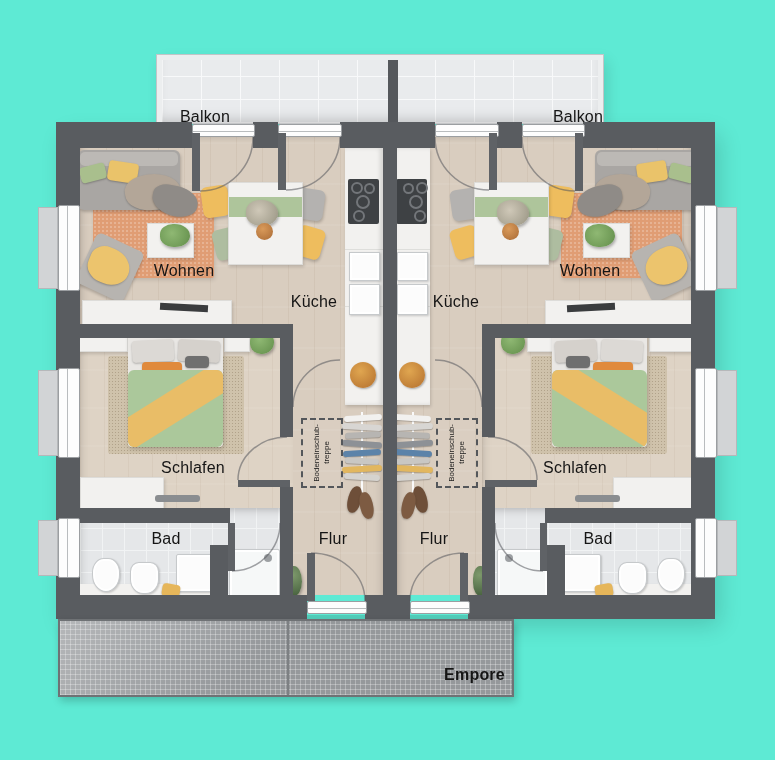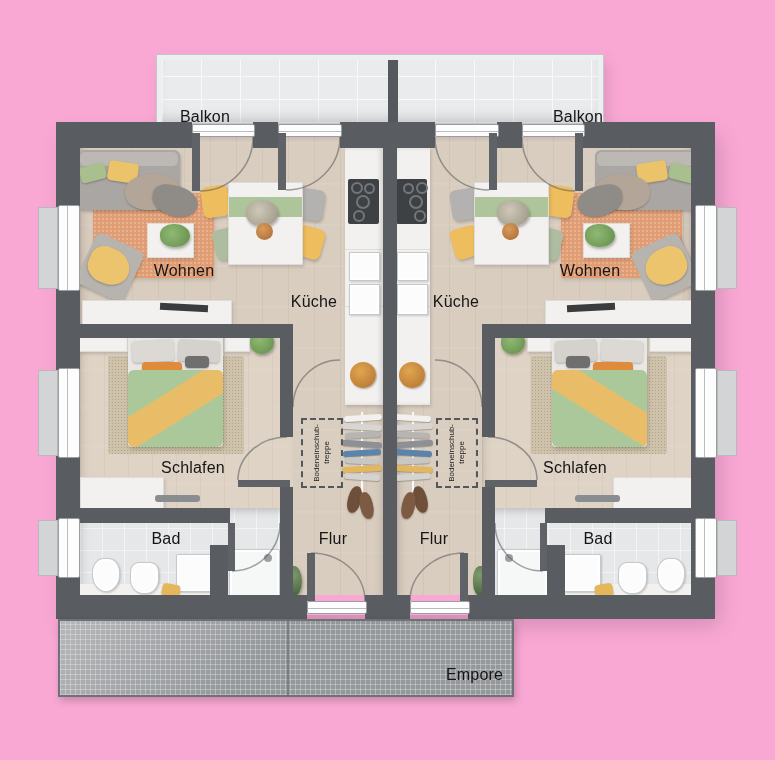--- a/index.html
+++ b/index.html
@@ -1,16 +1,16 @@
 <!DOCTYPE html>
 <html><head>
 <meta charset="utf-8">
 <style>
   html,body{margin:0;padding:0;background:#ffffff;}
-  .canvas{position:relative;width:775px;height:760px;background:#f9a8d4;overflow:hidden;
+  .canvas{position:relative;width:775px;height:760px;background:#5eead4;overflow:hidden;
           font-family:"Liberation Sans","DejaVu Sans",sans-serif;}
   .abs{position:absolute;}
   
   .wall{position:absolute;background:#595c60;}
   .bshadow{position:absolute;box-shadow:6px 10px 22px rgba(0,0,0,.16);}
   
   .floor-wood{position:absolute;background-color:#d9cdbf;
     background-image:
       repeating-linear-gradient(90deg, rgba(120,90,60,.07) 0 1px, transparent 1px 26px),
       repeating-linear-gradient(0deg, rgba(255,255,255,.06) 0 2px, transparent 2px 41px);
@@ -48,21 +48,21 @@
   .soft{border-radius:6px;box-shadow:1px 2px 3px rgba(0,0,0,.2);}
   .pillow{position:absolute;border-radius:4px;box-shadow:0 1px 2px rgba(0,0,0,.25);}
   .plantblob{position:absolute;background:radial-gradient(circle at 40% 40%, #8fb873, #6f9a56 70%, #5d8447);
     border-radius:46% 54% 52% 48%;box-shadow:1px 2px 3px rgba(0,0,0,.3);}
   .cooktop{position:absolute;background:#3e4144;border-radius:2px;}
   .burner{position:absolute;border:2px solid #73767a;border-radius:50%;}
   .fixt{position:absolute;background:#fcfcfc;border:1px solid #c6c9cb;box-shadow:inset 0 0 0 2px #ffffff,1px 1px 2px rgba(0,0,0,.18);}
   .cloth{position:absolute;height:6px;border-radius:3px;box-shadow:0 1px 1px rgba(0,0,0,.25);}
   
   .rlabel{position:absolute;transform:translateX(-50%);font-size:16px;color:#151515;white-space:nowrap;letter-spacing:.2px;}
-  .rlabel.bold{font-weight:normal;padding-left:11px;}
+  .rlabel.bold{font-weight:bold;padding-left:11px;}
   .stairs-note{position:absolute;border:2px dashed #54575b;display:flex;align-items:center;justify-content:center;background:rgba(255,255,255,.04);}
   .stairs-note .txt{writing-mode:vertical-rl;transform:rotate(180deg);font-size:8px;line-height:10px;color:#1c1c1c;text-align:center;}
   
   .empore{position:absolute;background-color:#95989b;border:2px solid #6f7275;
     background-image:
       linear-gradient(135deg, rgba(255,255,255,.30), rgba(255,255,255,0) 45%),
       repeating-linear-gradient(0deg, rgba(255,255,255,.28) 0 1px, transparent 1px 5px),
       repeating-linear-gradient(90deg, rgba(255,255,255,.28) 0 1px, transparent 1px 5px);
     box-shadow:2px 4px 8px rgba(0,0,0,.2);}
   svg.overlay{position:absolute;left:0;top:0;pointer-events:none;}

